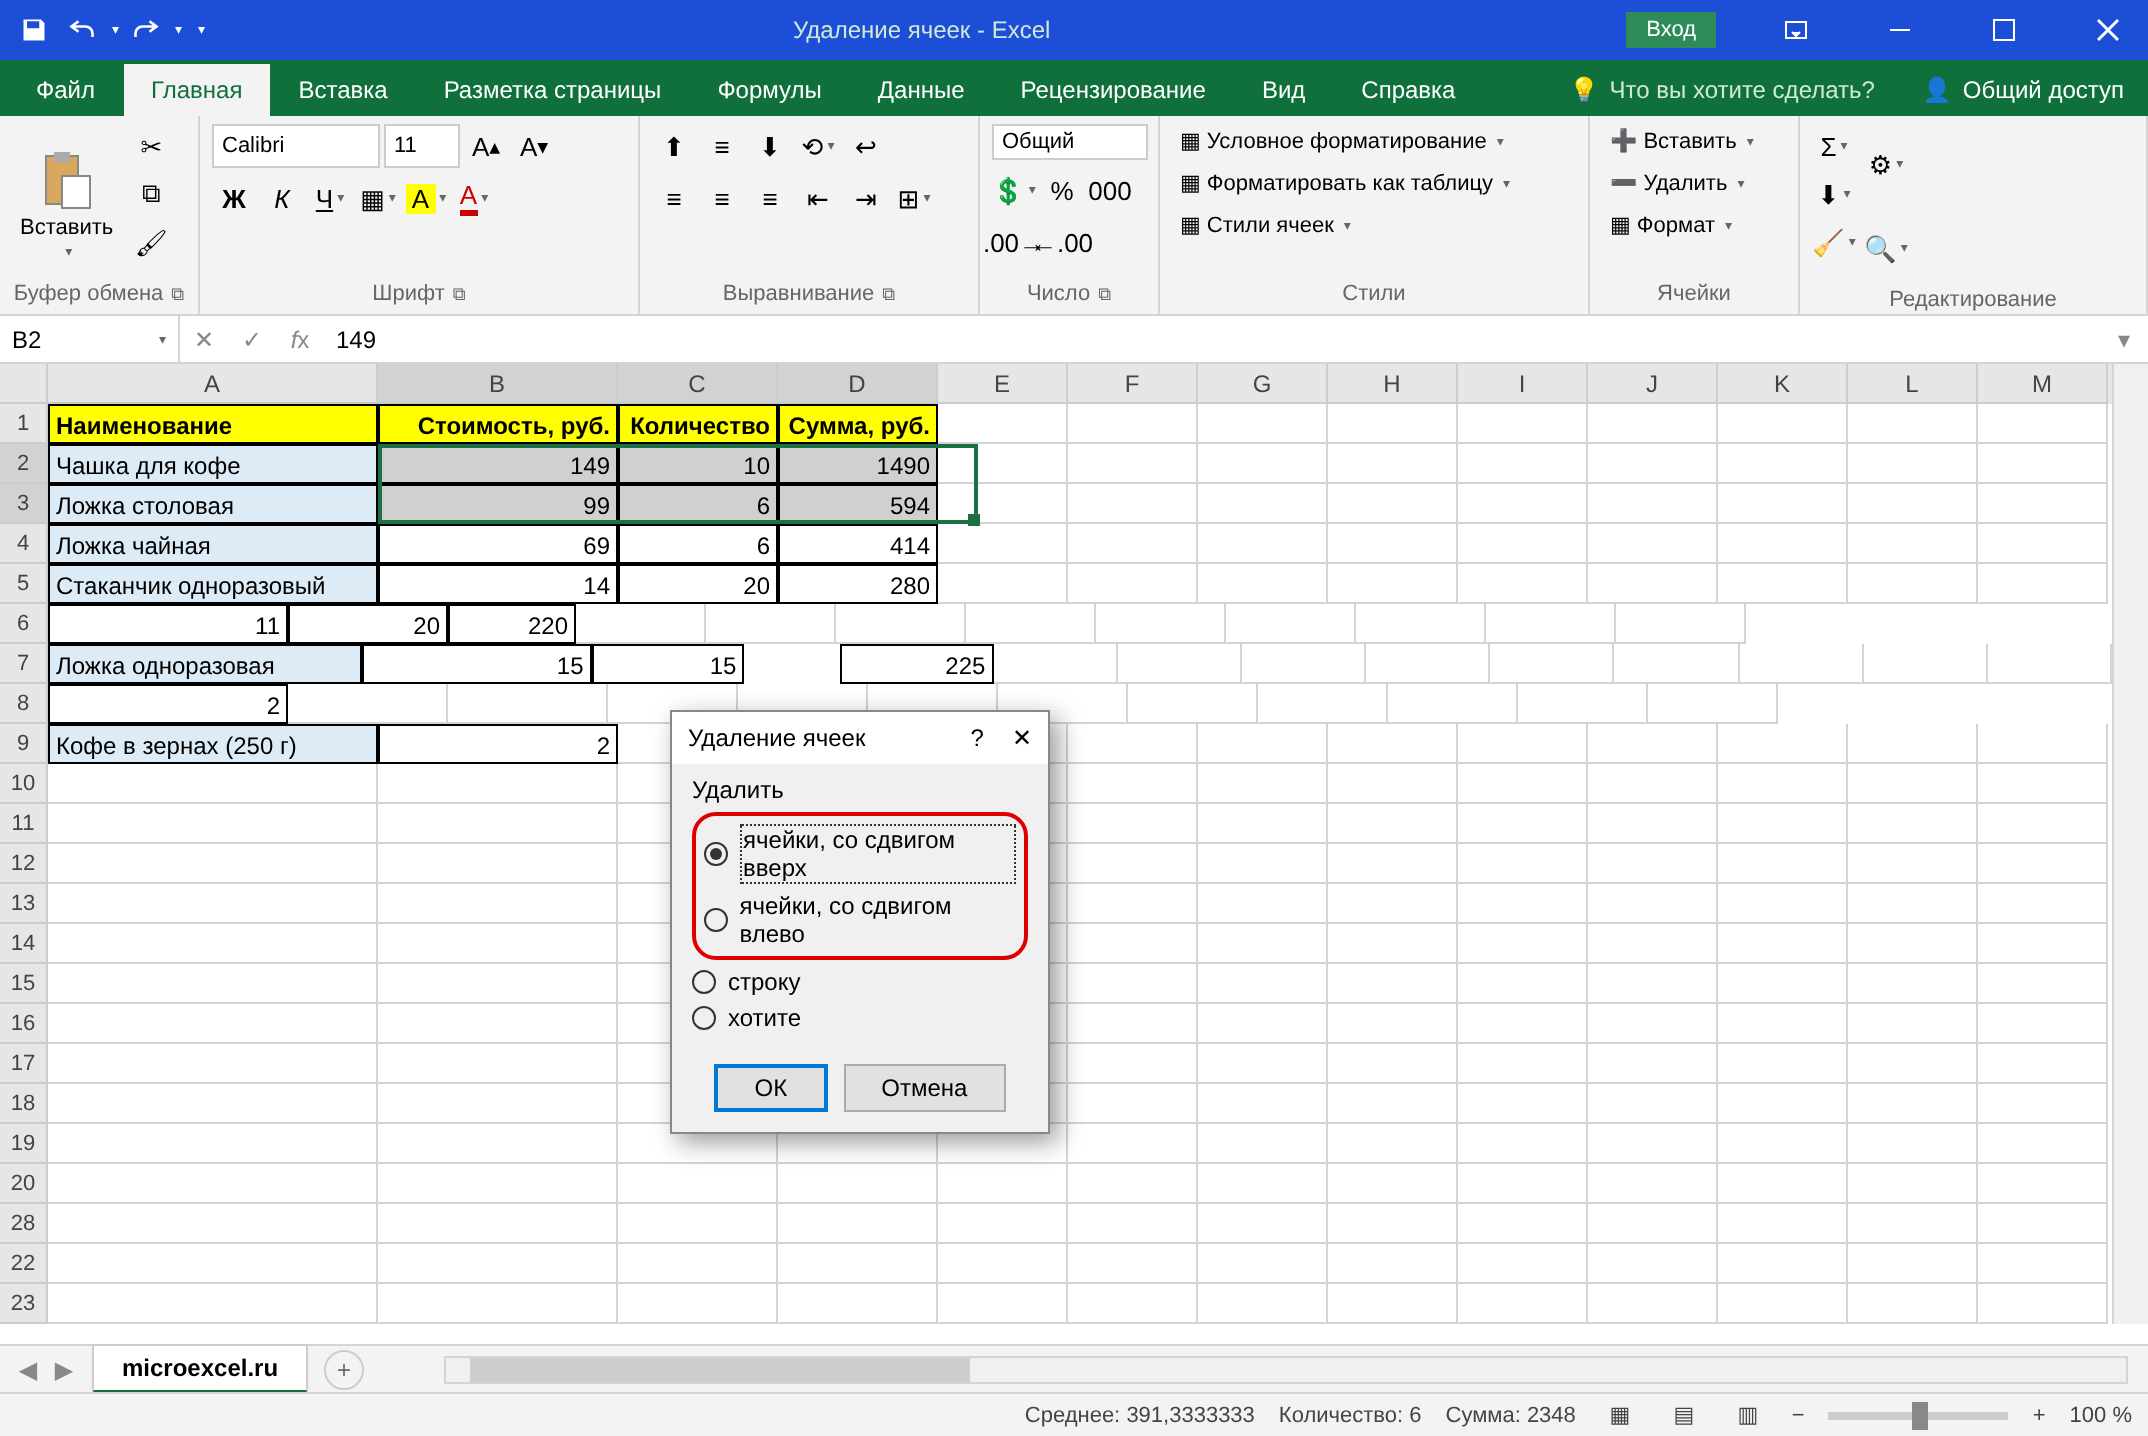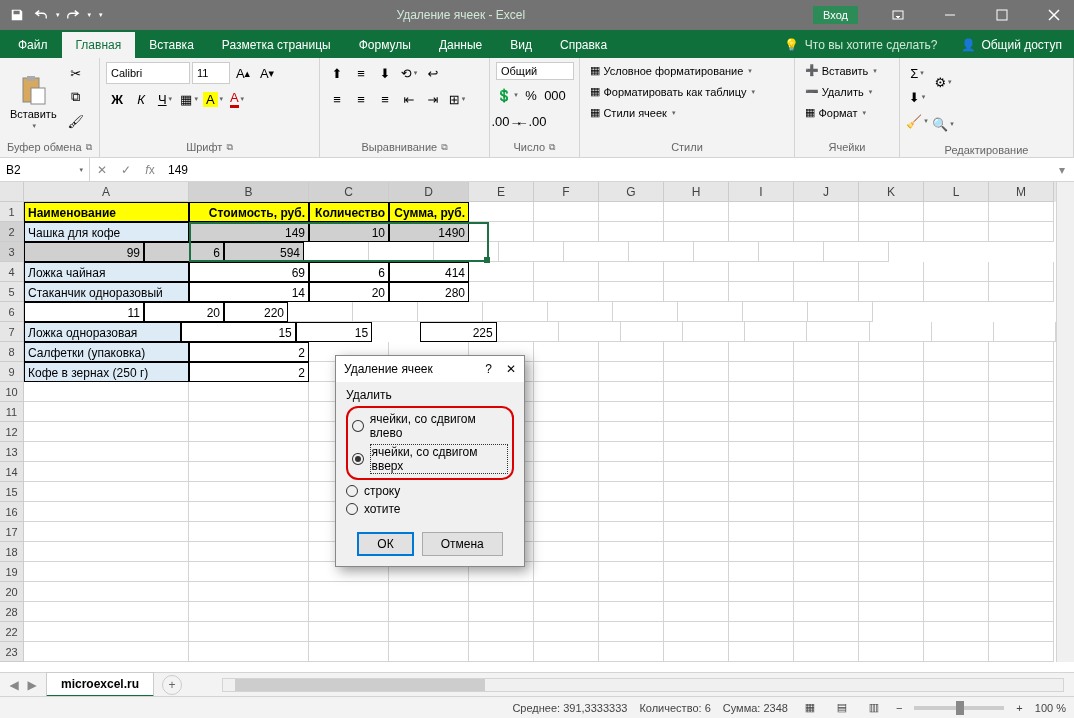--- a/index.html
+++ b/index.html
@@ -1,19 +1,19 @@
 <!DOCTYPE html>
 <html><head>
 <meta charset="utf-8">
 <style>
 * { box-sizing: border-box; margin: 0; padding: 0; font-family: 'Segoe UI', Tahoma, sans-serif; }
 body { background: #fff; width: 1074px; height: 718px; overflow: hidden; position: relative; font-size: 12px; }
 
 
-.title-bar { height: 30px; background: #737373; display: flex; align-items: center; color: #fff; }
+.title-bar { height: 30px; background: #1d4ed8; display: flex; align-items: center; color: #fff; }
 .qat { display: flex; gap: 2px; padding: 0 6px; align-items: center; }
 .qat-btn { width: 22px; height: 22px; display: flex; align-items: center; justify-content: center; cursor: pointer; }
 .qat-btn svg { width: 14px; height: 14px; }
 .app-title { flex: 1; text-align: center; font-size: 12px; color: #d0e8d8; }
 .win-controls { display: flex; align-items: center; gap: 12px; }
 .login-btn { background: #2d8b57; padding: 3px 10px; font-size: 11px; margin-right: 8px; cursor: pointer; }
 .win-btn { width: 40px; height: 30px; display: flex; align-items: center; justify-content: center; cursor: pointer; }
 .win-btn svg { width: 12px; height: 12px; }
 
 
@@ -147,20 +147,21 @@
   </div>
 </div>
 
 <div class="tabs">
   <div class="tab">Файл</div>
   <div class="tab active">Главная</div>
   <div class="tab">Вставка</div>
   <div class="tab">Разметка страницы</div>
   <div class="tab">Формулы</div>
   <div class="tab">Данные</div>
+  <div class="tab">Рецензирование</div>
   <div class="tab">Вид</div>
   <div class="tab">Справка</div>
   <div class="tab-tell">
     <span>💡</span>
     <span>Что вы хотите сделать?</span>
   </div>
   <div class="tab-share">
     <span>👤</span>
     <span>Общий доступ</span>
   </div>
@@ -413,20 +414,21 @@
         <div class="cell" style="width: 65px;"></div>
         <div class="cell" style="width: 65px;"></div>
         <div class="cell" style="width: 65px;"></div>
         <div class="cell" style="width: 65px;"></div>
         <div class="cell" style="width: 65px;"></div>
         <div class="cell" style="width: 65px;"></div>
         <div class="cell" style="width: 65px;"></div>
         <div class="cell" style="width: 65px;"></div>
       </div>
       <div class="row">
+        <div class="cell name-cell" style="width: 165px;">Ложка столовая</div>
         <div class="cell num-cell sel-cell" style="width: 120px;">99</div>
         <div class="cell num-cell sel-cell" style="width: 80px;">6</div>
         <div class="cell num-cell sel-cell" style="width: 80px;">594</div>
         <div class="cell" style="width: 65px;"></div>
         <div class="cell" style="width: 65px;"></div>
         <div class="cell" style="width: 65px;"></div>
         <div class="cell" style="width: 65px;"></div>
         <div class="cell" style="width: 65px;"></div>
         <div class="cell" style="width: 65px;"></div>
         <div class="cell" style="width: 65px;"></div>
@@ -486,21 +488,20 @@
         <div class="cell" style="width: 65px;"></div>
         <div class="cell" style="width: 65px;"></div>
         <div class="cell" style="width: 65px;"></div>
         <div class="cell" style="width: 65px;"></div>
         <div class="cell" style="width: 65px;"></div>
         <div class="cell" style="width: 65px;"></div>
         <div class="cell" style="width: 65px;"></div>
         <div class="cell" style="width: 65px;"></div>
       </div>
       <div class="row">
-        <div class="cell name-cell" style="width: 165px;">Салфетки (упаковка)</div>
         <div class="cell num-cell" style="width: 120px;">2</div>
         <div class="cell" style="width: 80px; text-align: right;"></div>
         <div class="cell" style="width: 80px; text-align: right;"></div>
         <div class="cell" style="width: 65px;"></div>
         <div class="cell" style="width: 65px;"></div>
         <div class="cell" style="width: 65px;"></div>
         <div class="cell" style="width: 65px;"></div>
         <div class="cell" style="width: 65px;"></div>
         <div class="cell" style="width: 65px;"></div>
         <div class="cell" style="width: 65px;"></div>
@@ -744,26 +745,26 @@
     <span>Удаление ячеек</span>
     <div class="dlg-title-btns">
       <span>?</span>
       <span>✕</span>
     </div>
   </div>
   <div class="dlg-body">
     <div style="margin-bottom:4px">Удалить</div>
     <div class="dlg-highlight">
       <div class="dlg-radio">
+          <span class="radio checked"></span>
+          <span style="border:1px dotted #333;padding:0 1px">ячейки, со сдвигом вверх</span>
+        </div>
+      <div class="dlg-radio">
           <span class="radio"></span>
           <span>ячейки, со сдвигом влево</span>
-        </div>
-      <div class="dlg-radio">
-          <span class="radio checked"></span>
-          <span style="border:1px dotted #333;padding:0 1px">ячейки, со сдвигом вверх</span>
         </div>
     </div>
     <div class="dlg-radio">
         <span class="radio"></span>
         <span>строку</span>
       </div>
     <div class="dlg-radio">
         <span class="radio"></span>
         <span>хотите</span>
       </div>

